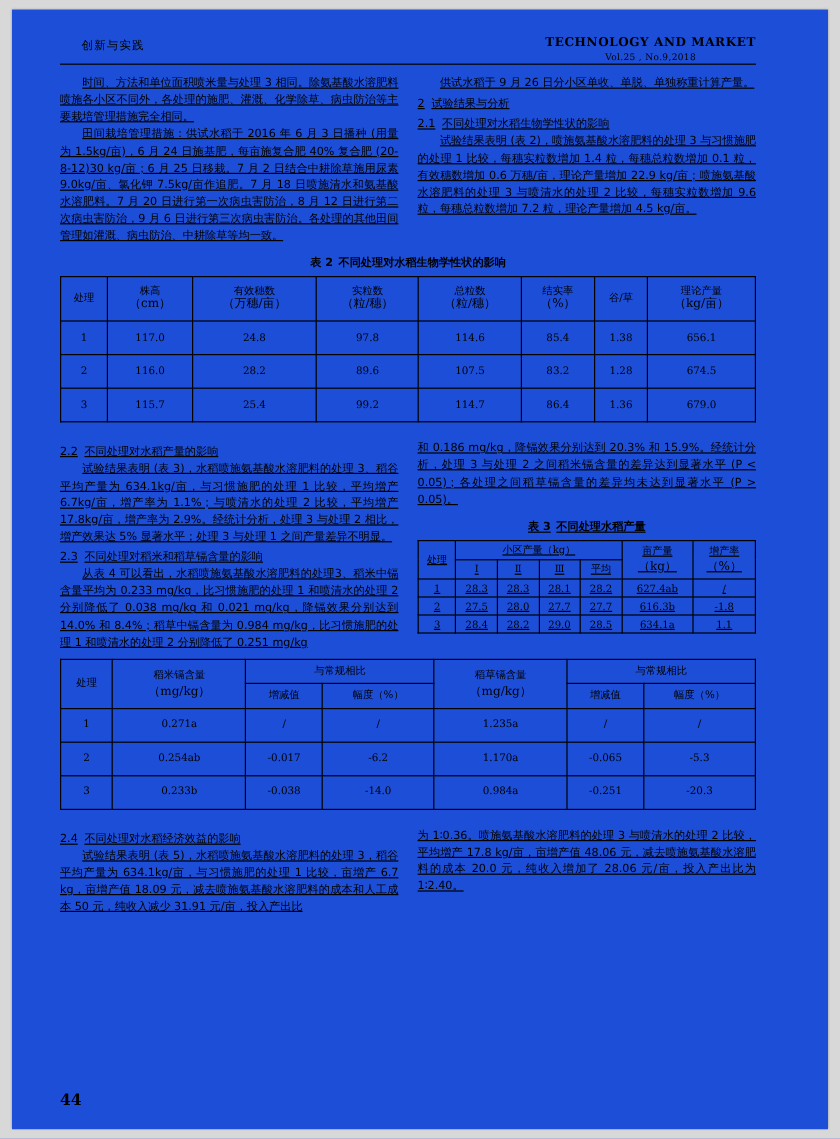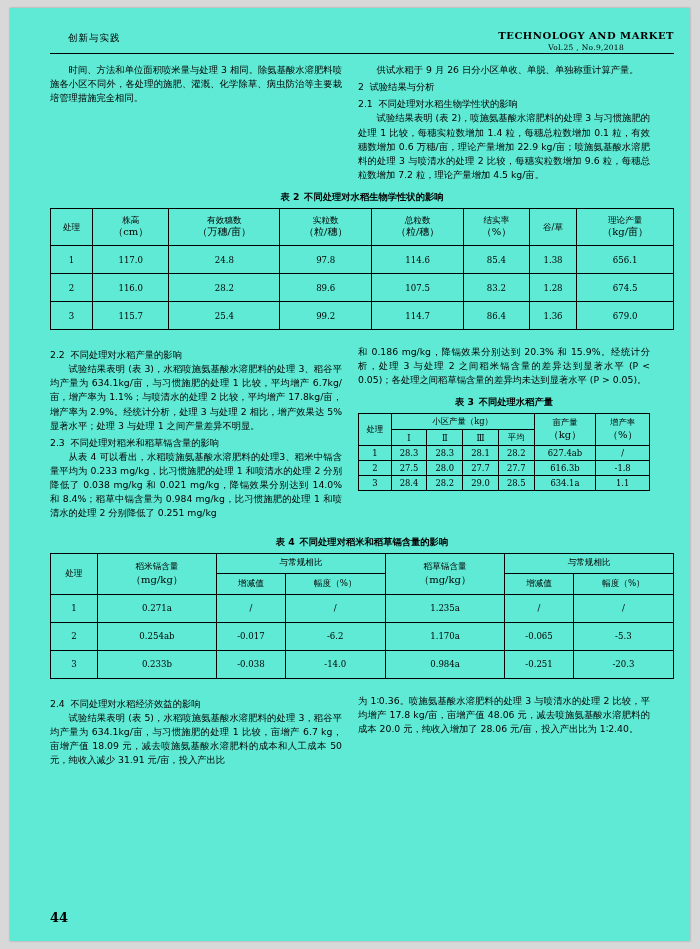--- a/index.html
+++ b/index.html
@@ -6,24 +6,24 @@
   body{
     width:700px;height:949px;
     background:#d8d8d8;
     font-family:"DejaVu Sans","Liberation Sans",sans-serif;
     font-size:9px;
     color:#000;
   }
   .page{
     position:absolute;left:10px;top:8px;
     width:680px;height:933px;
-    background:#5eead4;
+    background:#1d4ed8;
     box-shadow:0 0 2px rgba(0,0,0,.3);
     box-sizing:border-box;
-    padding:22px 16px 10px 40px;
+    padding:22px 60px 10px 40px;
   }
   
   .hdr{
     position:relative;
     border-bottom:1.6px solid #000;
     padding-bottom:3px;
     height:20px;
   }
   .hdr-left{
     position:absolute;left:18px;top:2px;
@@ -36,21 +36,21 @@
     font-family:"DejaVu Serif","Liberation Serif",serif;
   }
   .hdr-right .t1{font-size:10px;font-weight:bold;letter-spacing:.5px;}
   .hdr-right .t2{font-size:7.5px;margin-top:2px;letter-spacing:.3px;}
   
   .cols{
     margin-top:9px;
     display:flex;
     gap:16px;
   }
-  .col{width:292px;}
+  .col{width:292px;text-decoration:underline;}
   p{margin:0;line-height:1.52;font-size:9.3px;text-align:justify;
     font-family:"DejaVu Sans","Liberation Sans",sans-serif;}
   .ind{text-indent:2em;}
   .sec{margin-top:3px;font-size:9.3px;line-height:1.52;}
   .sec .num{margin-right:.6em;}
   
   .fullwidth{clear:both;}
   .tbl-title{
     text-align:center;
     font-size:9.3px;
@@ -96,20 +96,21 @@
     <div class="hdr-left">创新与实践</div>
     <div class="hdr-right">
       <div class="t1">TECHNOLOGY AND MARKET</div>
       <div class="t2">Vol.25 , No.9,2018</div>
     </div>
   </div>
 
   <div class="cols">
     <div class="col">
       <p class="ind">时间、方法和单位面积喷米量与处理 3 相同。除氨基酸水溶肥料喷施各小区不同外，各处理的施肥、灌溉、化学除草、病虫防治等主要栽培管理措施完全相同。</p>
+      <p class="ind">田间栽培管理措施：供试水稻于 2016 年 6 月 3 日播种 (用量为 1.5kg/亩)，6 月 24 日施基肥，每亩施复合肥 40% 复合肥 (20-8-12)30 kg/亩；6 月 25 日移栽。7 月 2 日结合中耕除草施用尿素 9.0kg/亩、氯化钾 7.5kg/亩作追肥。7 月 18 日喷施清水和氨基酸水溶肥料。7 月 20 日进行第一次病虫害防治，8 月 12 日进行第二次病虫害防治，9 月 6 日进行第三次病虫害防治。各处理的其他田间管理如灌溉、病虫防治、中耕除草等均一致。</p>
     </div>
     <div class="col">
       <p class="ind">供试水稻于 9 月 26 日分小区单收、单脱、单独称重计算产量。</p>
       <p class="sec">
         <span class="num">2</span><span>试验结果与分析</span>
       </p>
       <p class="sec">
         <span class="num">2.1</span><span>不同处理对水稻生物学性状的影响</span>
       </p>
       <p class="ind">试验结果表明 (表 2)，喷施氨基酸水溶肥料的处理 3 与习惯施肥的处理 1 比较，每穗实粒数增加 1.4 粒，每穗总粒数增加 0.1 粒，有效穗数增加 0.6 万穗/亩，理论产量增加 22.9 kg/亩；喷施氨基酸水溶肥料的处理 3 与喷清水的处理 2 比较，每穗实粒数增加 9.6 粒，每穗总粒数增加 7.2 粒，理论产量增加 4.5 kg/亩。</p>
@@ -227,23 +228,20 @@
           <td>1.1</td>
         </tr>
       </tbody>
         </table>
     </div>
   </div>
 
   <div class="spacer"></div>
 
   <div class="fullwidth">
-    <div class="tbl-title">
-      <span class="num">表 4</span><span>不同处理对稻米和稻草镉含量的影响</span>
-    </div>
     <table id="table4">
       <tbody>
           <tr>
         <td rowspan="2" style="height:34px">处理</td>
         <td rowspan="2">稻米镉含量<br><span class="sub">（mg/kg）</span></td>
         <td colspan="2">与常规相比</td>
         <td rowspan="2">稻草镉含量<br><span class="sub">（mg/kg）</span></td>
         <td colspan="2">与常规相比</td>
       </tr>
       <tr>

